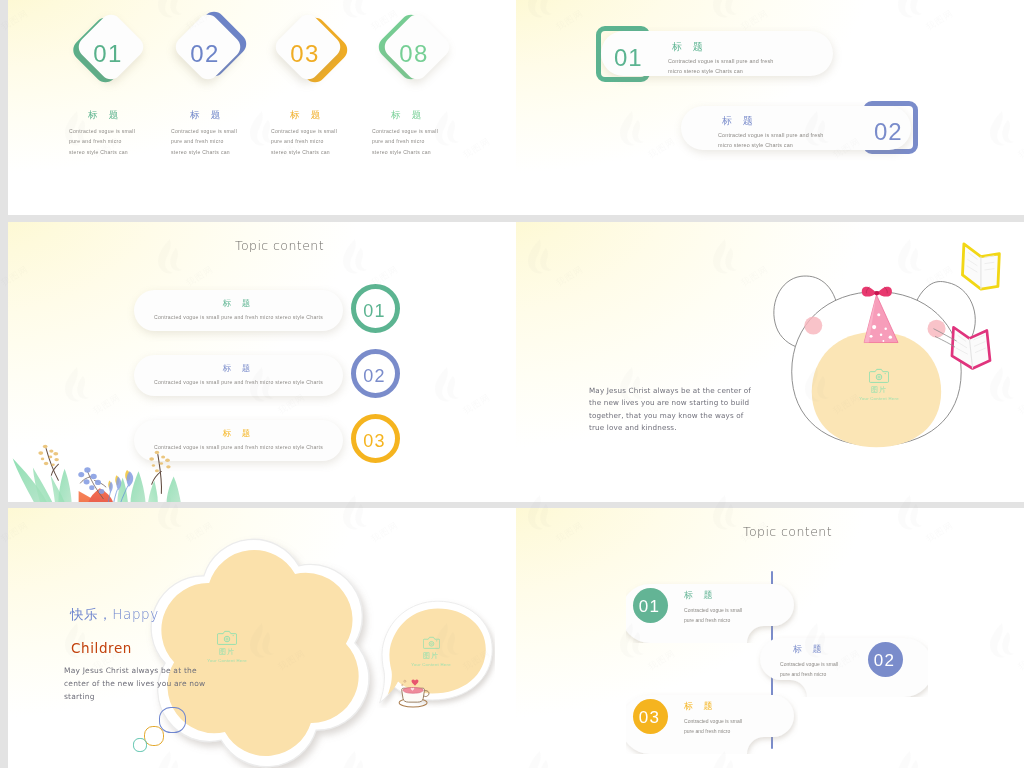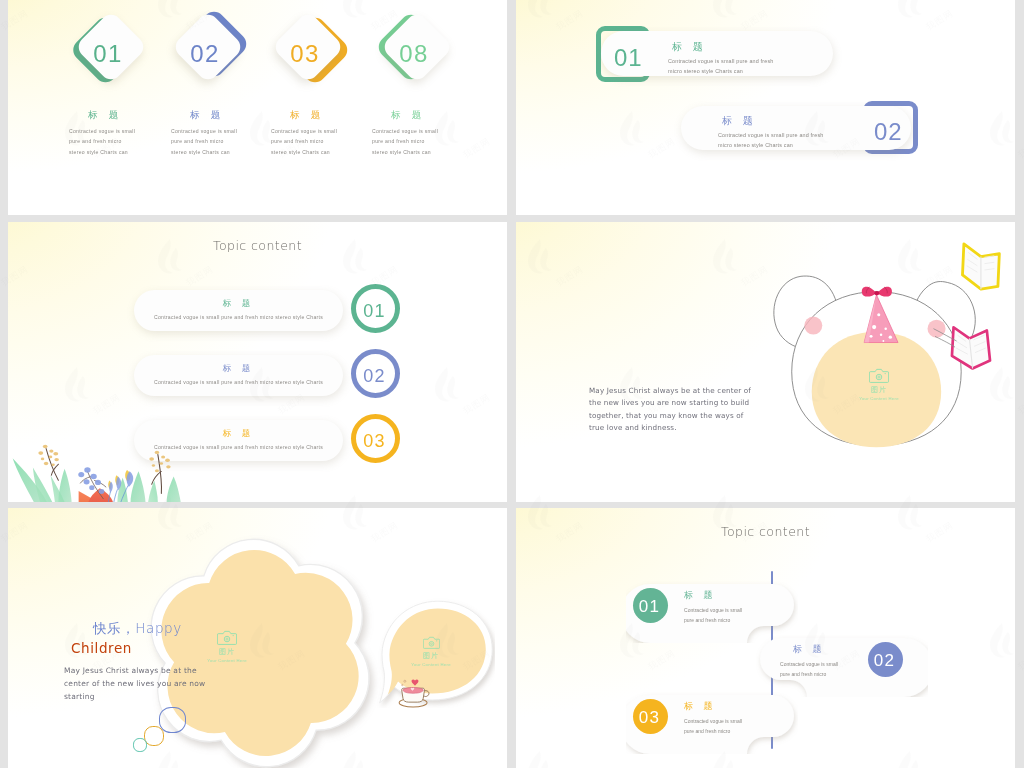--- a/index.html
+++ b/index.html
@@ -1,19 +1,19 @@
 <!DOCTYPE html>
 <html><head>
 <meta charset="utf-8">
 <style>
   html,body{margin:0;padding:0;}
   body{width:1024px;height:768px;background:#e3e3e3;overflow:hidden;
        font-family:"Liberation Sans",sans-serif;}
   .grid{position:absolute;left:0;top:0;width:1024px;height:768px;}
-  .slide{position:absolute;overflow:hidden;background:#fff;}
+  .slide{position:absolute;overflow:hidden;background:#fff;padding-left:44px;}
   .s1{left:8px;top:0px;width:499px;height:215px;}
   .s2{left:516px;top:0px;width:499px;height:215px;}
   .s3{left:8px;top:222px;width:499px;height:280px;}
   .s4{left:516px;top:222px;width:499px;height:280px;}
   .s5{left:8px;top:508px;width:499px;height:260px;}
   .s6{left:516px;top:508px;width:499px;height:260px;}
   .bg{position:absolute;inset:0;background:#ffffff;}
   .bg::after{content:"";position:absolute;inset:0;background:
       radial-gradient(115% 150% at -6% -12%, #fdf7c9 0%, #fefadc 16%, #fffce9 30%, #fffef4 45%,
         rgba(255,255,255,0) 62%);}
@@ -319,21 +319,21 @@
         <circle cx="13" cy="13" r="3.6" fill="none" stroke="#8fe0b0" stroke-width="1.2"></circle>
         <circle cx="13" cy="13" r="1.4" fill="none" stroke="#8fe0b0" stroke-width="1"></circle>
         <circle cx="21" cy="8.5" r="0.8" fill="#8fe0b0"></circle>
       </svg>
       <div class="zh">图片</div>
       <div class="en">Your Content Here</div>
     </div>
   </div>
   <div class="slide s5">
     <div class="bg"></div>
-    <div class="s5h1" style="left:62px;top:112px;margin-left:23px;">快乐，Happy</div>
+    <div class="s5h1" style="left:62px;top:98px;">快乐，Happy</div>
     <div class="s5h2" style="left:63px;top:132px;">Children</div>
     <div class="s5b" style="left:56px;top:157px;width:158px;">May Jesus Christ always be at the center of the new lives you are now starting</div>
     <svg viewBox="0 0 220 200" width="296" height="258" style="position:absolute;left:104px;top:16px;">
   <defs>
     <filter id="cshadow" x="-20%" y="-20%" width="150%" height="150%">
       <feDropShadow dx="2.5" dy="3.5" stdDeviation="3" flood-color="#9a9088" flood-opacity=".35"></feDropShadow>
     </filter>
   </defs>
   <g filter="url(#cshadow)">
     <path d="M66.5 40.2 A 40.2 40.2 0 0 1 140.0 32.4 A 40.2 40.2 0 0 1 183.6 92.2 A 40.2 40.2 0 0 1 153.5 159.8 A 40.2 40.2 0 0 1 80.0 167.6 A 40.2 40.2 0 0 1 36.4 107.8 A 40.2 40.2 0 0 1 66.5 40.2 Z" fill="#ffffff" stroke="#ececec" stroke-width="1"></path>

